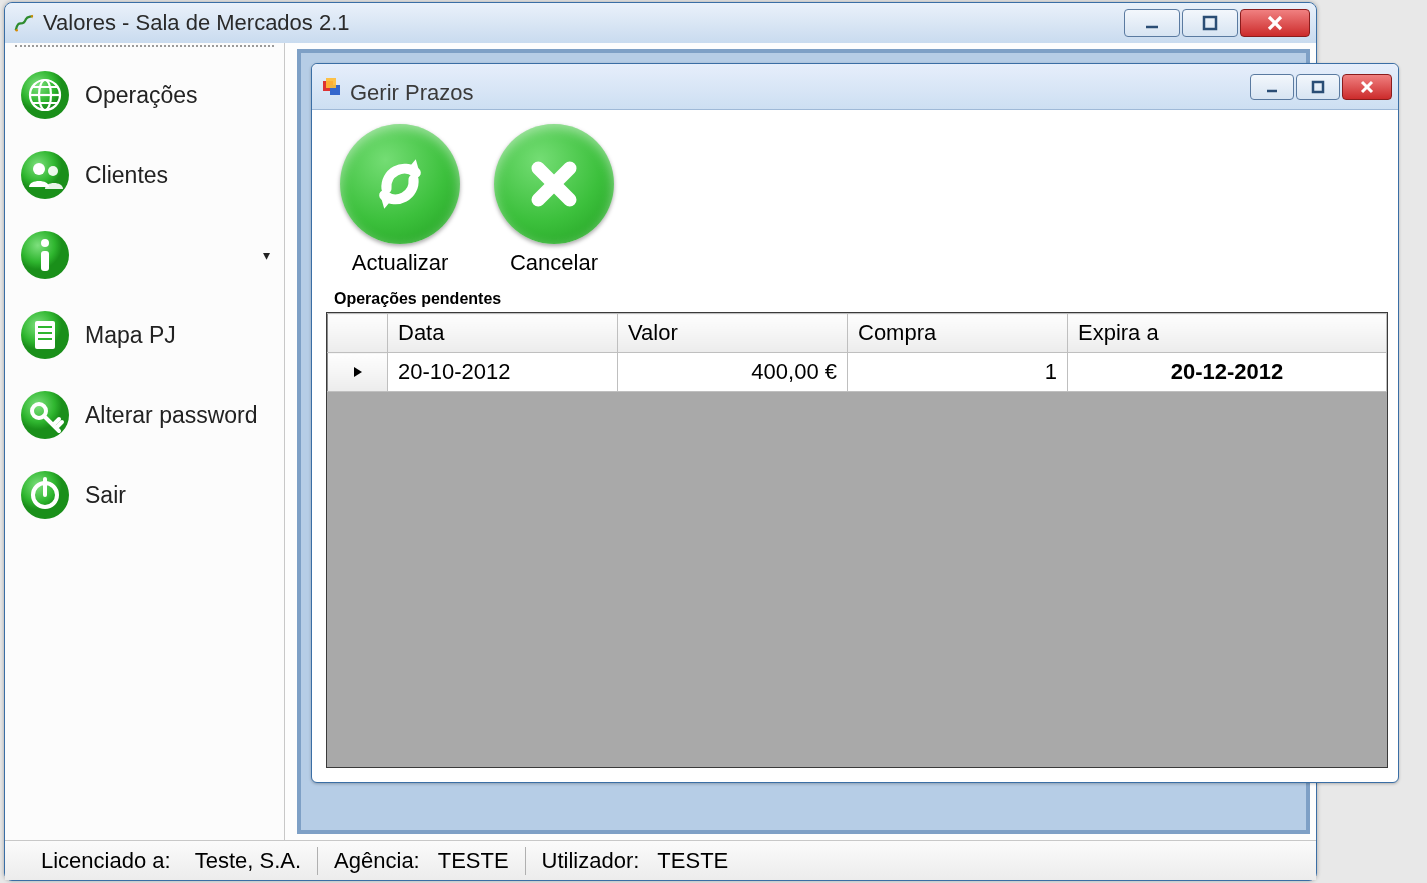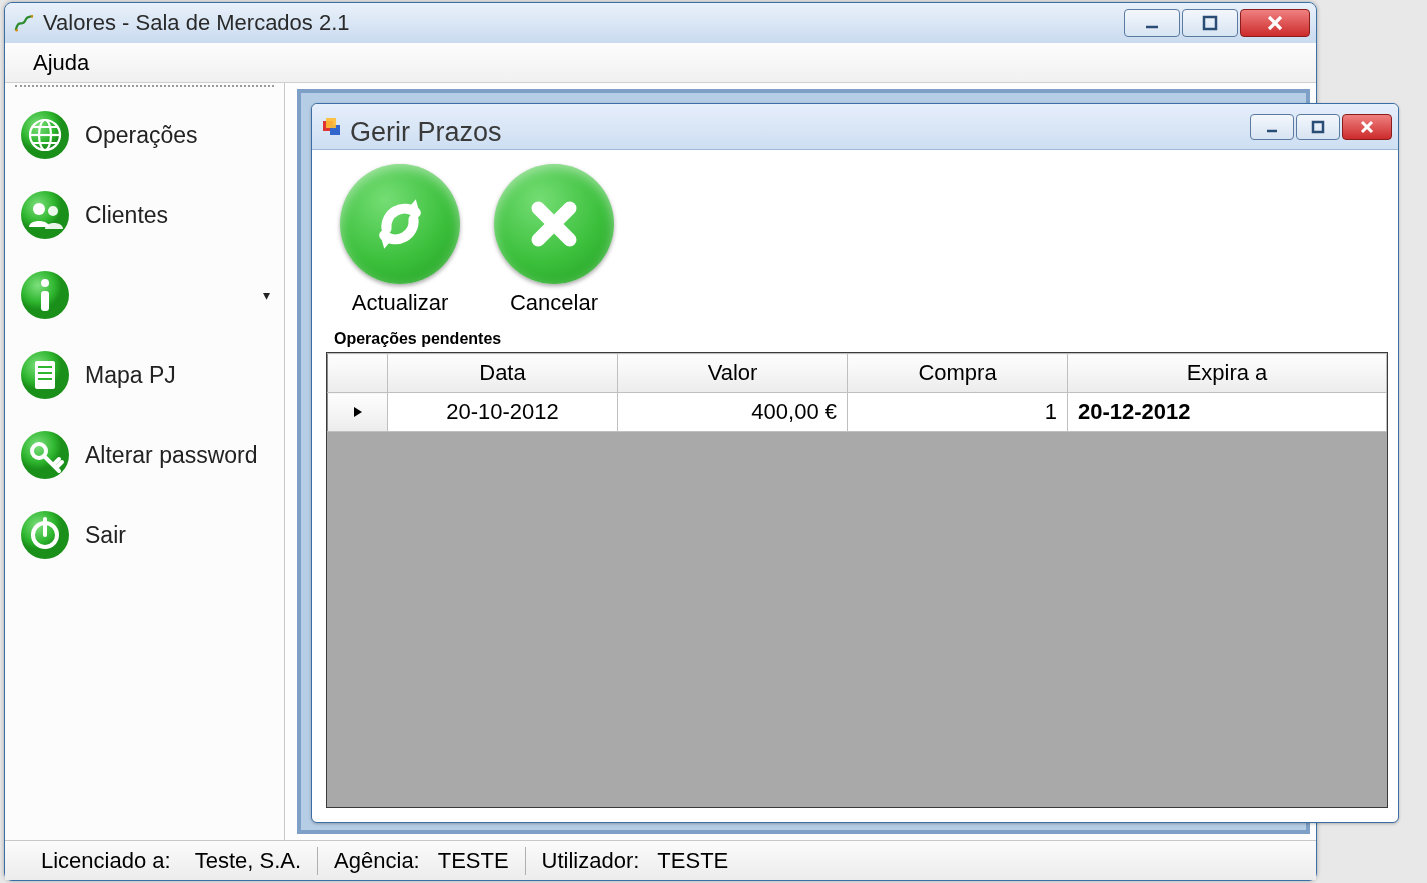--- a/index.html
+++ b/index.html
@@ -133,21 +133,21 @@
     border-top-right-radius: 6px;
     display:flex; align-items:center;
     padding: 0 6px 0 10px;
   }
   .inner-titlebar .form-icon {
     width: 20px; height: 20px; margin-right: 8px;
   }
   .inner-titlebar .title {
     flex: 1 1 auto;
     color: #3a3a3a;
-    font-size: 27px;
+    font-size: 22px;
     margin-top: 12px;
   }
   .inner-titlebar .winbtns .winbtn { width: 44px; height: 26px; }
   .inner-titlebar .winbtns .winbtn.close { width: 50px; }
 
   .inner-body {
     flex: 1 1 auto;
     padding: 8px 10px 14px 14px;
     display:flex; flex-direction:column;
   }
@@ -181,35 +181,35 @@
   .grid table {
     border-collapse: collapse;
     width: 100%;
     background: #a9a9a9;
   }
   .grid th, .grid td {
     border: 1px solid #bfbfbf;
     background: #fff;
     font-size: 22px;
     padding: 6px 10px;
-    text-align: center;
+    text-align: left;
     white-space: nowrap;
   }
   .grid th {
     font-weight: normal;
     background: linear-gradient(#fefefe,#ececec);
   }
   .grid th.rowhdr, .grid td.rowhdr {
     width: 60px;
     background: linear-gradient(#fefefe,#ececec);
     text-align: center;
     border-left: 1px solid #8a8a8a;
   }
   .grid td.num { text-align: right; }
-  .grid td.bold { font-weight: bold; text-align: left; }
+  .grid td.bold { font-weight: bold; text-align: center; }
   .grid .padrow td { height: 330px; border: none; background: #a9a9a9; }
 
   
   .statusbar {
     height: 40px;
     border-top: 1px solid #c8c8c8;
     background: linear-gradient(#fbfbfb,#ececec);
     display:flex; align-items:center;
     font-size: 22px;
     padding: 0 20px;
@@ -245,23 +245,20 @@
       </div>
       <div class="winbtn close">
         <svg width="22" height="22">
           <line x1="5" y1="5" x2="17" y2="17" stroke="#fff" stroke-width="3.2"></line>
           <line x1="17" y1="5" x2="5" y2="17" stroke="#fff" stroke-width="3.2"></line>
         </svg>
       </div>
     </div>
   </div>
 
-  <div class="menubar">
-    <span>Ajuda</span>
-  </div>
 
   <div class="bodyrow">
 
     <div class="sidebar">
       <div class="sep"></div>
 
       <div class="nav-item">
         <span class="nav-icon">
           <svg viewBox="0 0 52 52" width="52" height="52">
             <defs>

